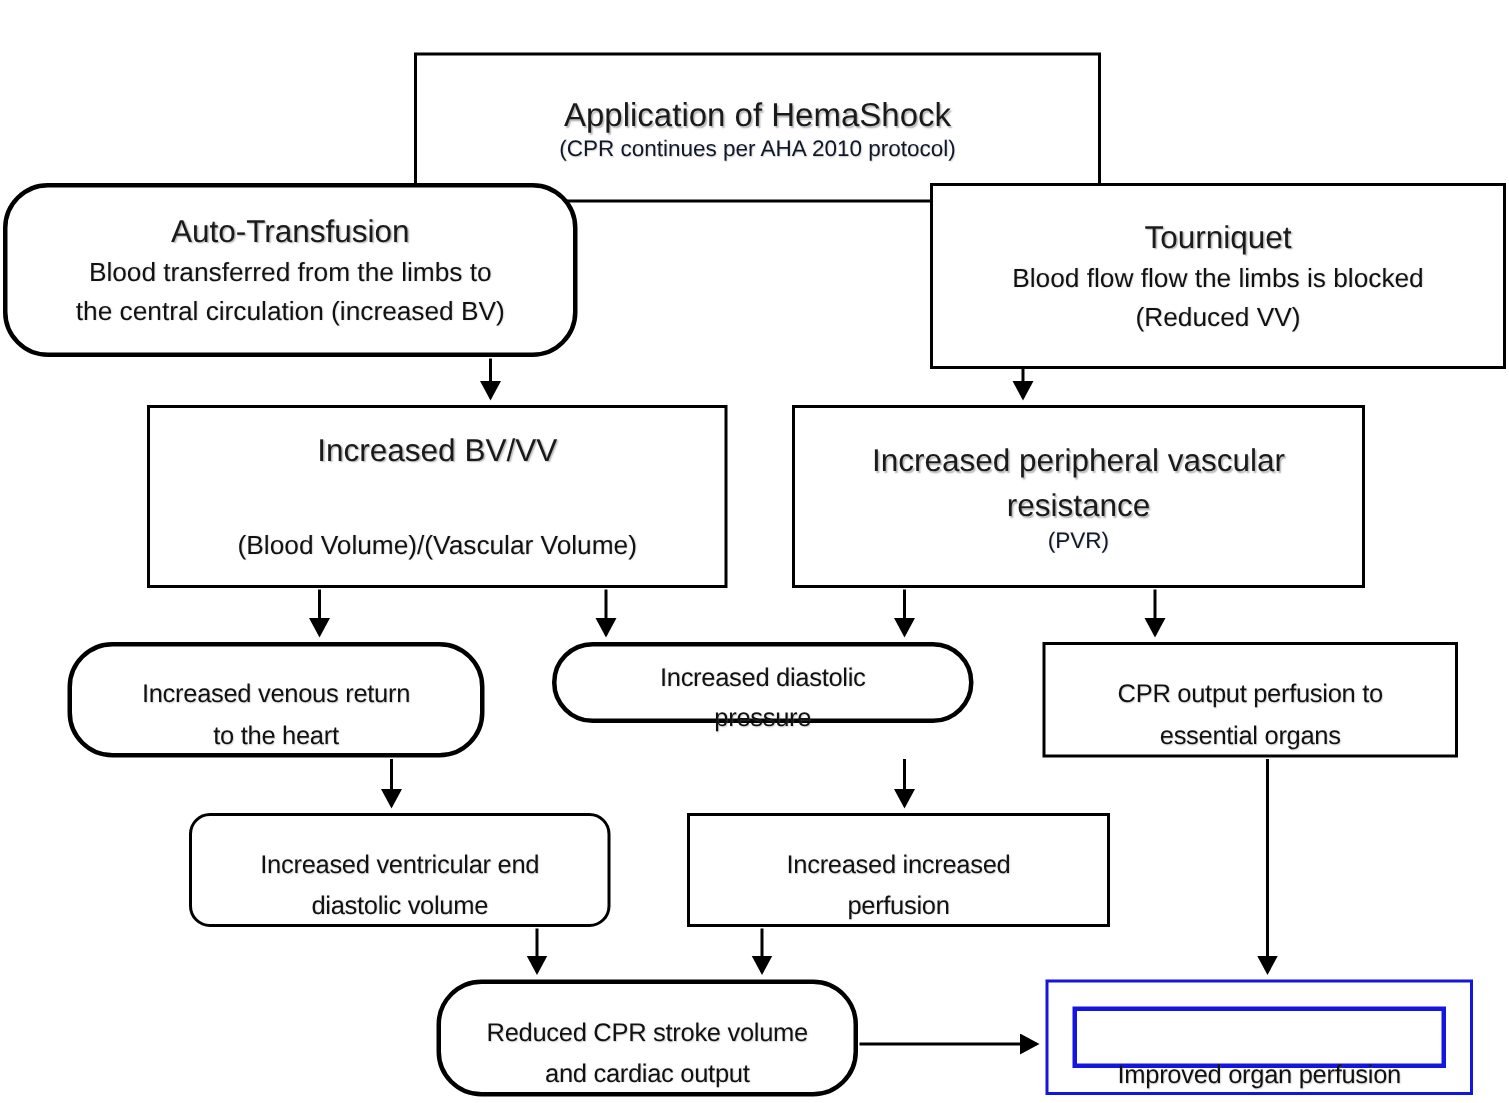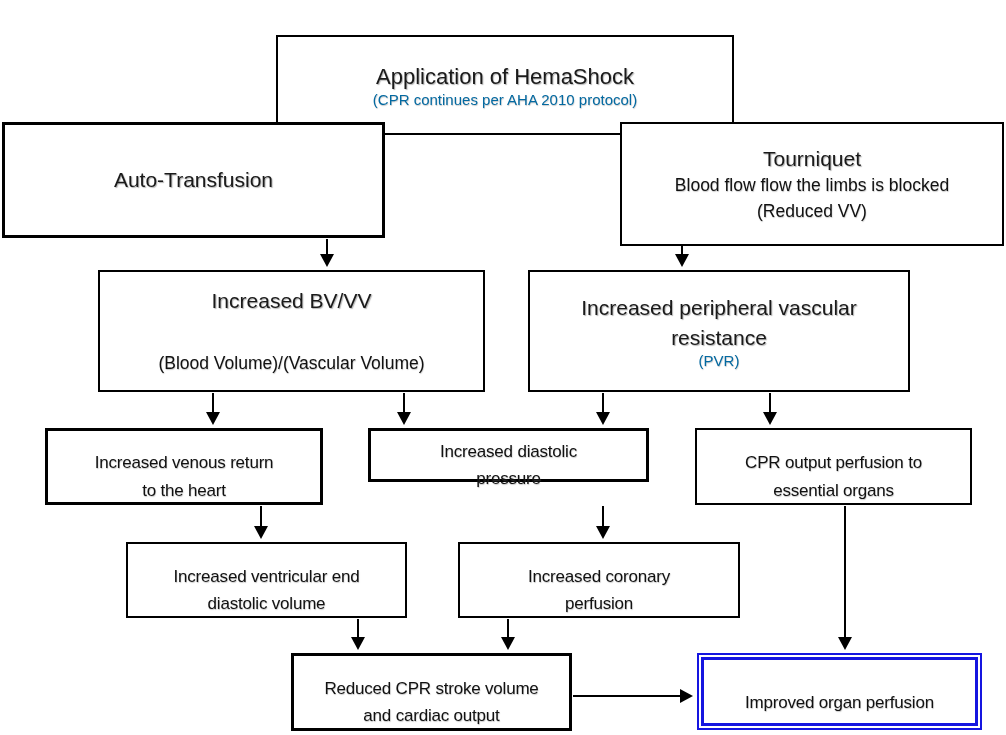--- a/index.html
+++ b/index.html
@@ -23,38 +23,38 @@
     background: #ffffff;
     border: 2px solid #000000;
     box-sizing: border-box;
     display: flex;
     flex-direction: column;
     align-items: center;
     justify-content: center;
     text-align: center;
     z-index: 2;
   }
-  .b3 { border-width: 3px; }
+  .b3 { border-width: 3px; border-radius: 30px; }
   .title-lg {
     font-size: 22px;
     color: #1a1a1a;
     text-shadow: 1px 1px 1px rgba(90,90,90,0.45);
     white-space: pre-line;
     line-height: 1.35;
   }
   .title-md {
     font-size: 21px;
     color: #1a1a1a;
     text-shadow: 1px 1px 1px rgba(90,90,90,0.45);
     white-space: pre-line;
     line-height: 1.4;
   }
   .sub-text {
     font-size: 15px;
-    color: #0369a1;
+    color: #0f172a;
     text-shadow: 0.5px 0.5px 1px rgba(120,120,120,0.4);
   }
   .body-text {
     font-size: 17.5px;
     color: #111;
     white-space: pre-line;
     line-height: 1.45;
     text-shadow: 0.5px 0.5px 1px rgba(120,120,120,0.4);
   }
   .small-text {
@@ -72,21 +72,21 @@
     left: 0; top: 0;
     width: 1006px;
     height: 735px;
     z-index: 1;
     pointer-events: none;
   }
   #connectors line { stroke: #000; stroke-width: 2; }
   .dbl-outer {
     position: absolute;
     border: 2px solid var(--hl, #1515e0);
-    padding: 2px;
+    padding: 16px;
     box-sizing: border-box;
     background: #ffffff;
     z-index: 2;
   }
   .dbl-inner {
     width: 100%;
     height: 100%;
     box-sizing: border-box;
     border: 3px solid var(--hl, #1515e0);
     display: flex;
@@ -123,20 +123,22 @@
     <line x1="573" y1="696" x2="691" y2="696" marker-end="url(#arrow)"></line>
   </svg>
 
   <div class="box" style="left:276px; top:23px; width:458px; height:100px;margin-top:12px;">
     <span class="title-lg">Application of HemaShock</span>
     <span class="sub-text">(CPR continues per AHA 2010 protocol)</span>
   </div>
 
   <div class="box b3" style="left:2px; top:122px; width:383px; height:116px;">
     <span class="title-md">Auto-Transfusion</span>
+    <span class="body-text">Blood transferred from the limbs to
+the central circulation (increased BV)</span>
   </div>
 
   <div class="box" style="left:620px; top:122px; width:384px; height:124px;">
     <span class="title-md">Tourniquet</span>
     <span class="body-text">Blood flow flow the limbs is blocked
 (Reduced VV)</span>
   </div>
 
   <div class="box gap-lg" style="left:98px; top:270px; width:387px; height:122px;">
     <span class="title-md">Increased BV/VV</span>
@@ -157,27 +159,27 @@
   <div class="box b3" style="left:368px; top:428px; width:281px; height:54px;">
     <span class="small-text">Increased diastolic
 pressure</span>
   </div>
 
   <div class="box" style="left:695px; top:428px; width:277px; height:77px;">
     <span class="small-text">CPR output perfusion to
 essential organs</span>
   </div>
 
-  <div class="box" style="left:126px; top:542px; width:281px; height:76px;">
+  <div class="box" style="left:126px; top:542px; width:281px; height:76px;border-radius:14px;">
     <span class="small-text">Increased ventricular end
 diastolic volume</span>
   </div>
 
   <div class="box" style="left:458px; top:542px; width:282px; height:76px;">
-    <span class="small-text">Increased coronary
+    <span class="small-text">Increased increased
 perfusion</span>
   </div>
 
   <div class="box b3" style="left:291px; top:653px; width:281px; height:78px;">
     <span class="small-text">Reduced CPR stroke volume
 and cardiac output</span>
   </div>
 
   <div class="dbl-outer" style="left:697px; top:653px; width:285px; height:77px;">
     <div class="dbl-inner">

